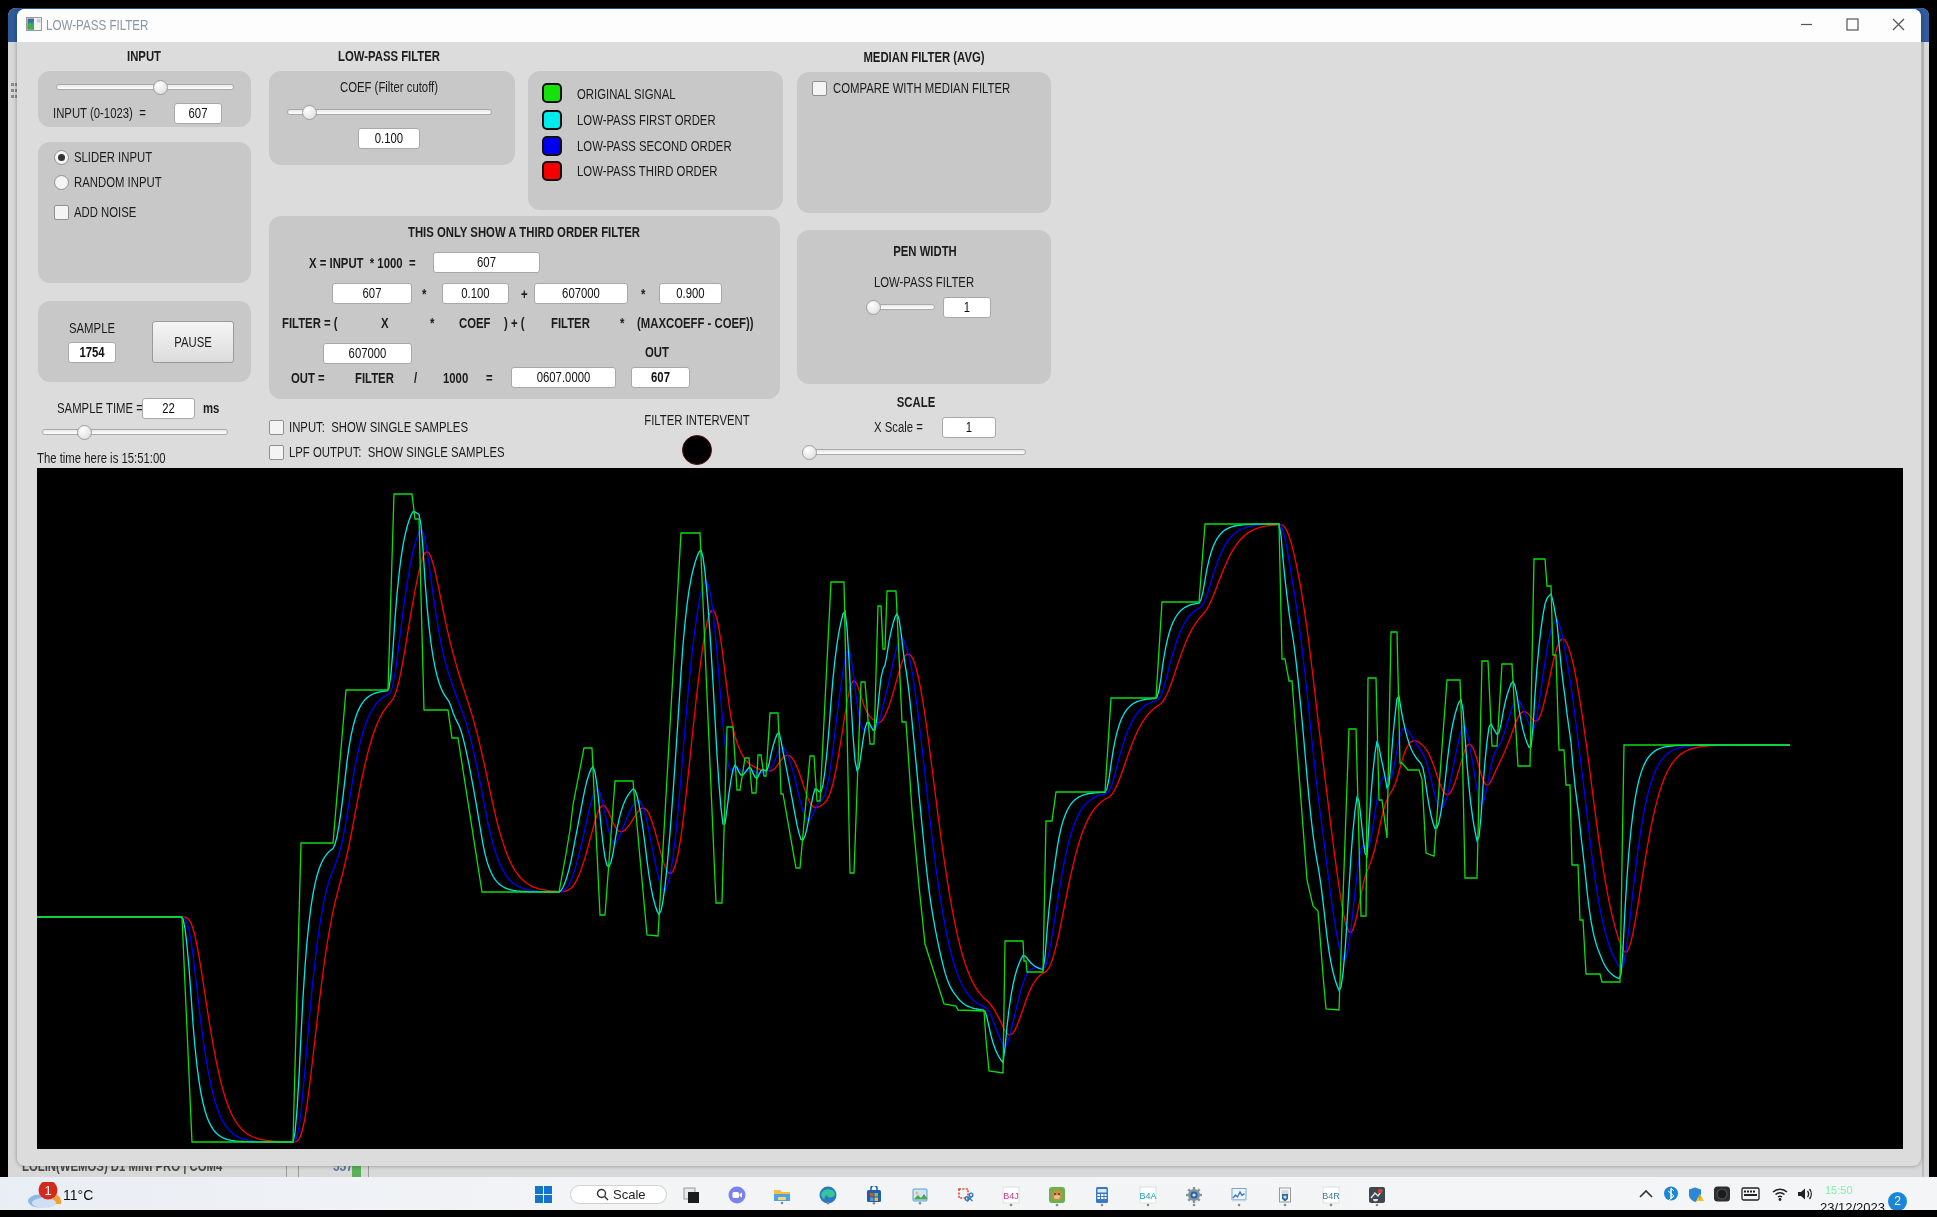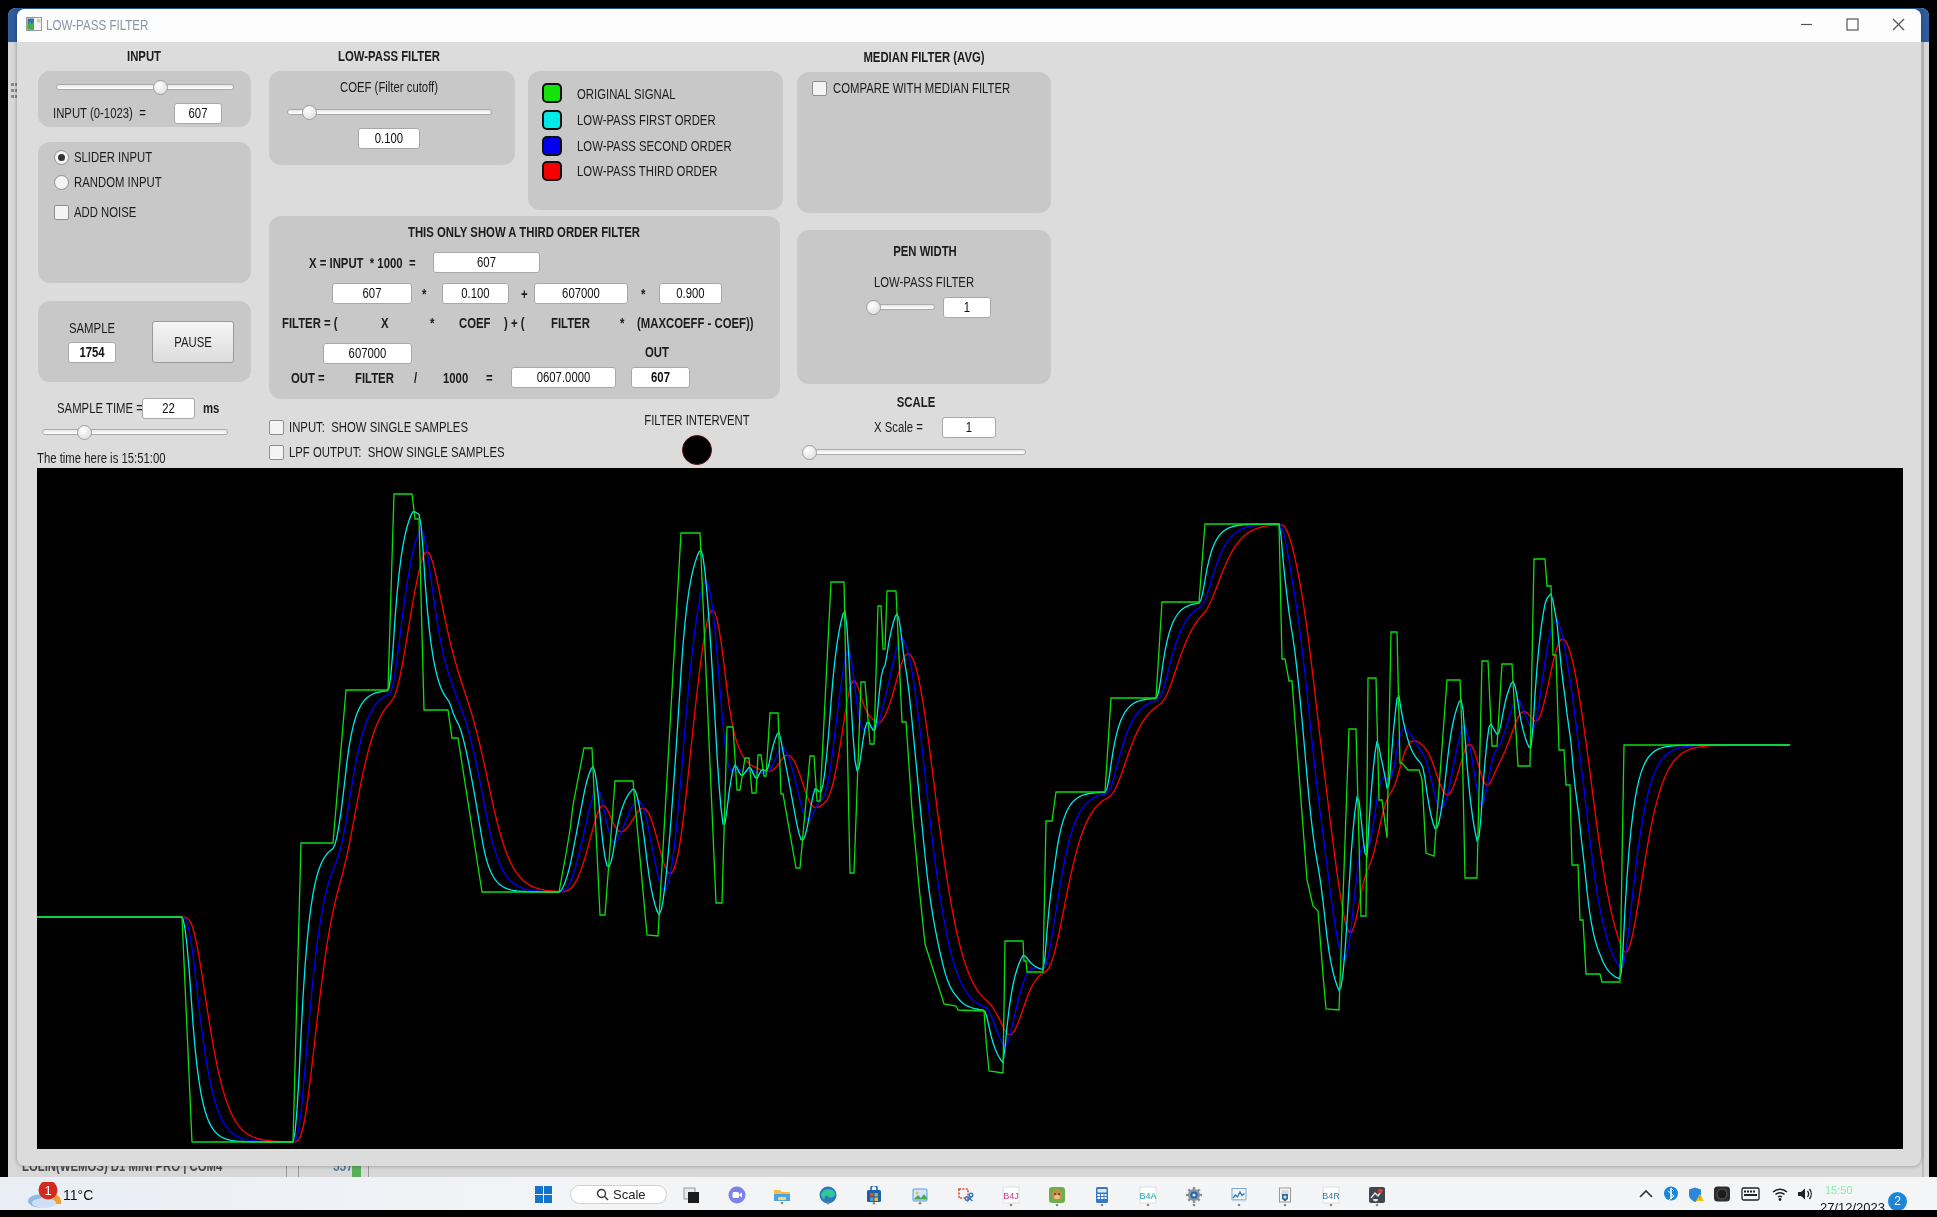--- a/index.html
+++ b/index.html
@@ -347,15 +347,15 @@
       <rect x="112" y="4.5" width="2" height="2"></rect>
       <rect x="115" y="4.5" width="2" height="2"></rect>
       <rect x="106" y="8" width="13" height="2"></rect>
     </g>
     <path d="M135 6 a10 10 0 0 1 14 0 M137.5 8.5 a7 7 0 0 1 9 0 M140 11 a3.5 3.5 0 0 1 4 0" fill="none" stroke="#222" stroke-width="1.5"></path>
     <circle cx="142" cy="13.5" r="1.4" fill="#222"></circle>
     <path d="M160 6 h3 l4 -3.5 v11 l-4 -3.5 h-3 z" fill="#222"></path>
     <path d="M169.5 5 a5 5 0 0 1 0 6 M171.5 3 a8 8 0 0 1 0 10" fill="none" stroke="#222" stroke-width="1.3"></path>
   </svg>
 <div class="abs" style="left:1825px;top:1184px;font-size:11px;color:#86efac;text-align:left;width:60px">15:50</div>
-<div class="abs" style="left:1805px;top:1200px;font-size:13px;color:#111;text-align:right;width:80px">27/12/2023</div>
+<div class="abs" style="left:1805px;top:1200px;font-size:13px;color:#111;text-align:right;width:80px">23/12/2023</div>
 <div class="abs" style="left:1888px;top:1192px;width:19px;height:19px;border-radius:50%;background:#1a86d9;color:#fff;font-size:12px;text-align:center;line-height:19px">2</div>
 <div class="abs" style="left:0;top:1210px;width:1937px;height:7px;background:#000;z-index:50"></div>
 
 </body></html>

